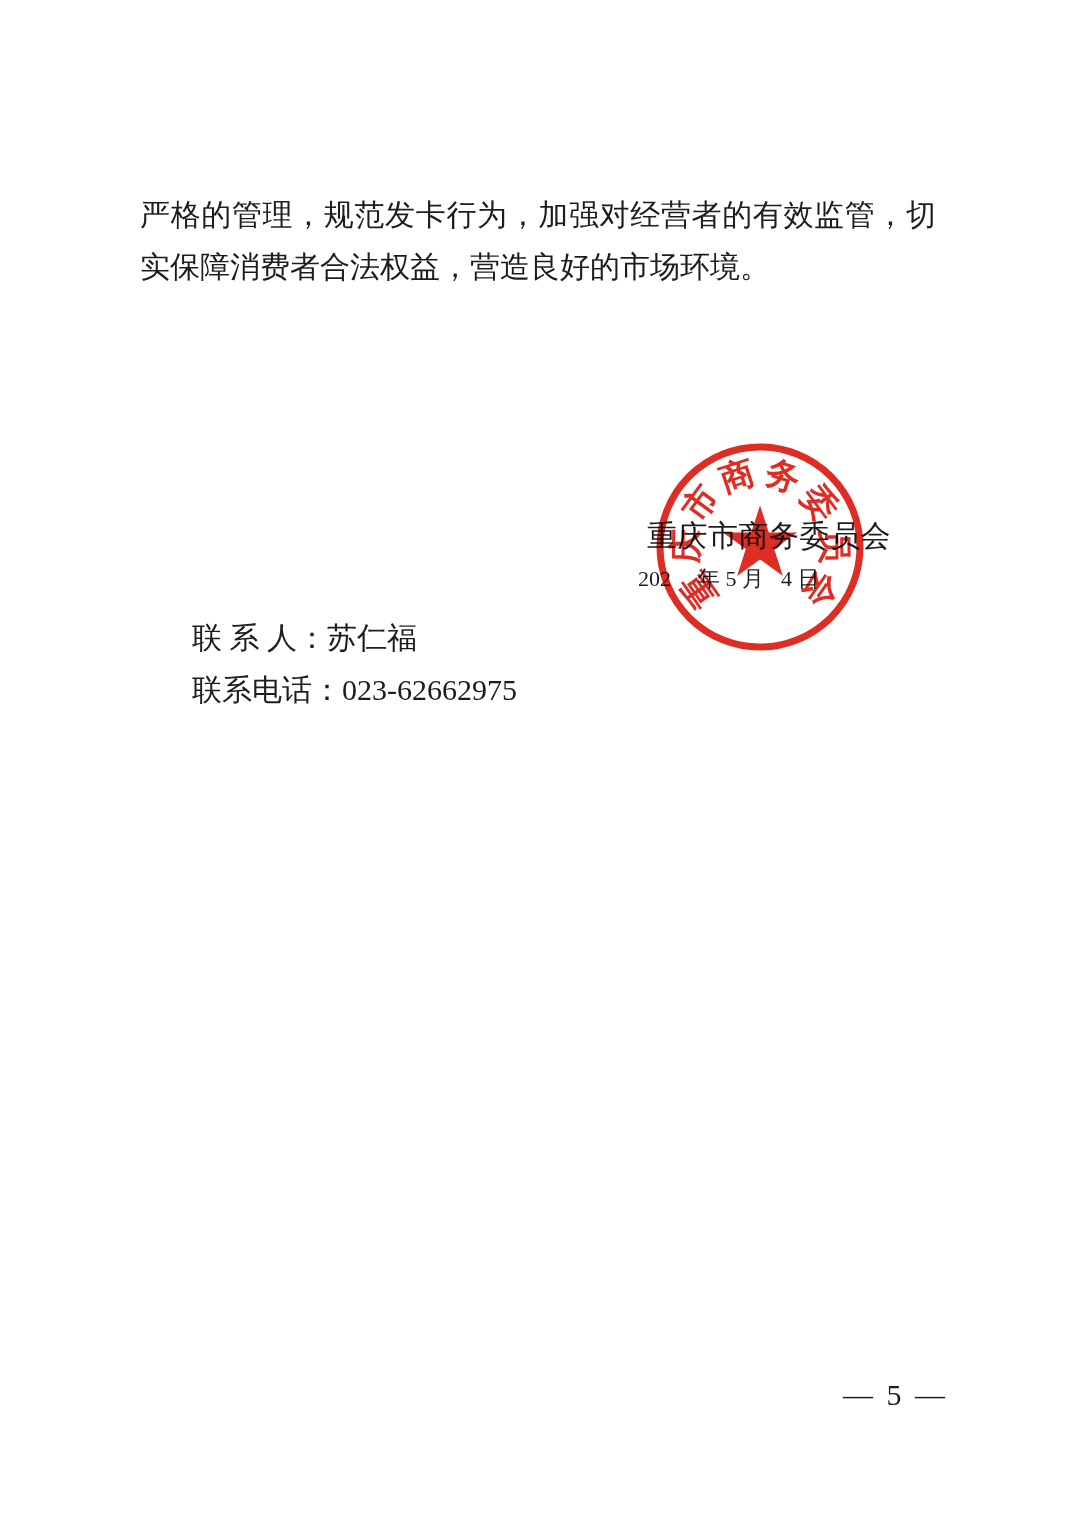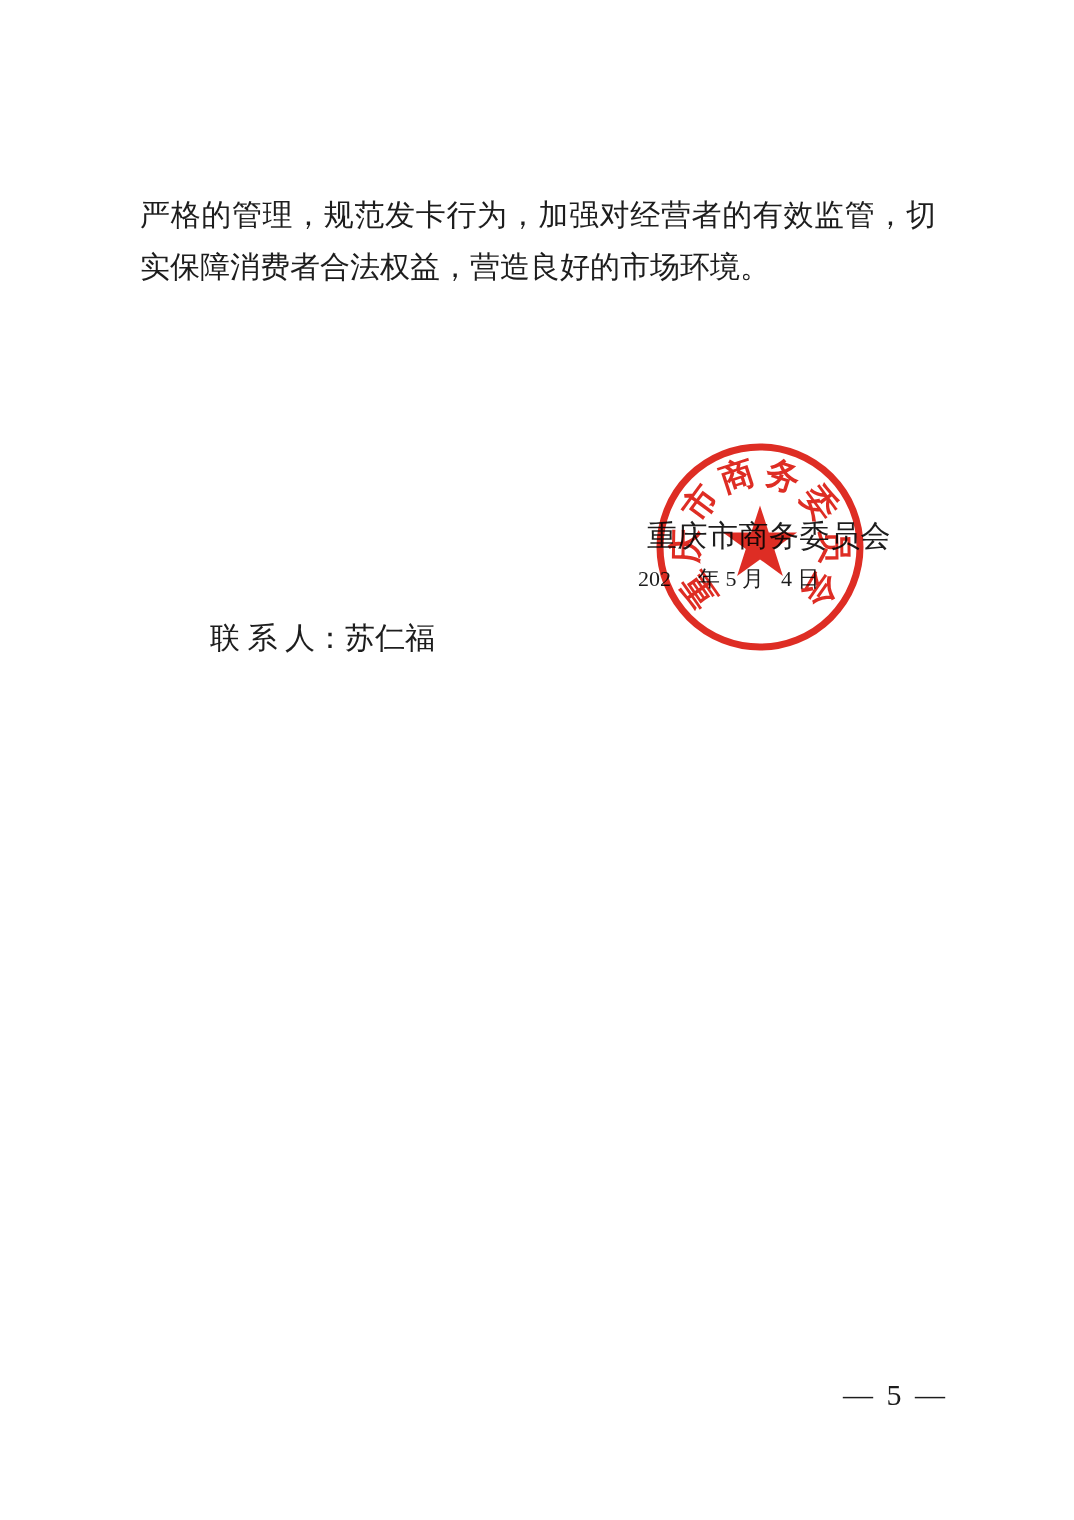--- a/index.html
+++ b/index.html
@@ -39,21 +39,21 @@
     position:absolute;
     left:638px;top:564px;
     font-size:22px;
     white-space:nowrap;
   }
   .sig-date .gap-wide{margin-right:27px;}
   .sig-date .gap{margin-right:17px;}
   
   .contact{
     position:absolute;
-    left:210px;top:612px;
+    left:192px;top:612px;
     font-size:30px;
     line-height:52px;
     white-space:nowrap;
   }
   
   .page-num{
     position:absolute;
     left:843px;top:1378px;
     font-size:30px;
     letter-spacing:3px;
@@ -94,20 +94,23 @@
   <div class="sig-org">重庆市商务委员会</div>
 
   <div class="sig-date">
     <span class="gap-wide">202</span><span class="gap">年 5 月</span><span>4 日</span>
   </div>
 
   <div class="contact">
     <div class="contact-line">
       <span>联 系 人：</span><span>苏仁福</span>
     </div>
+    <div class="contact-line">
+      <span>联系电话：</span><span>023-62662975</span>
+    </div>
   </div>
 
   <svg class="seal" width="230" height="230" viewBox="0 0 230 230" aria-hidden="true">
     <circle class="ring" cx="115" cy="115" r="100"></circle>
     <polygon class="star" points="115,73.5 123.8,100.4 152.1,100.4 129.2,117.1 137.9,144.1 115,127.4 92.1,144.1 100.8,117.1 77.9,100.4 106.2,100.4"></polygon>
     <g>
       <text x="115" y="52" transform="rotate(-125 115 115)">重</text>
       <text x="115" y="52" transform="rotate(-89.3 115 115)">庆</text>
       <text x="115" y="52" transform="rotate(-53.6 115 115)">市</text>
       <text x="115" y="52" transform="rotate(-17.9 115 115)">商</text>

